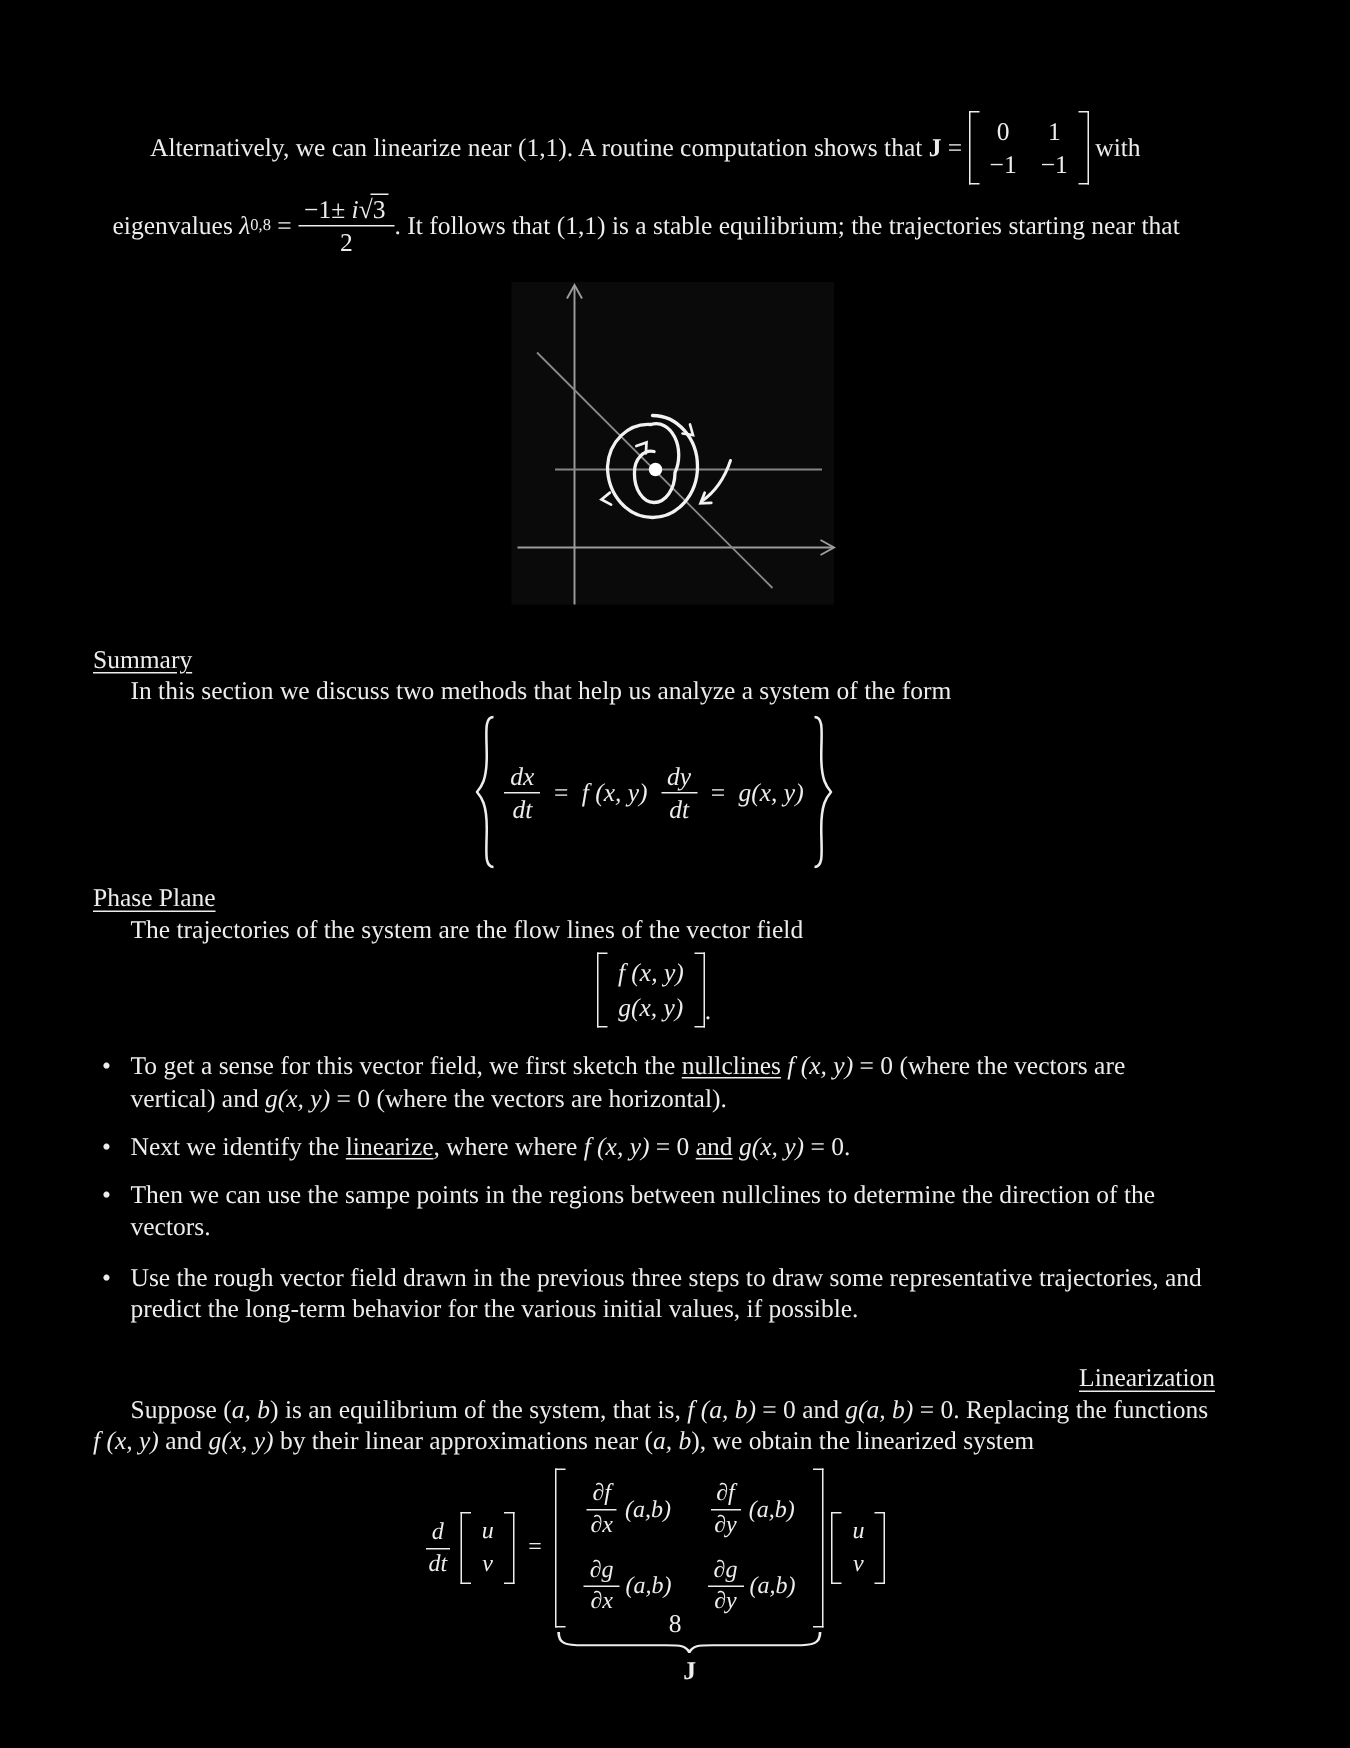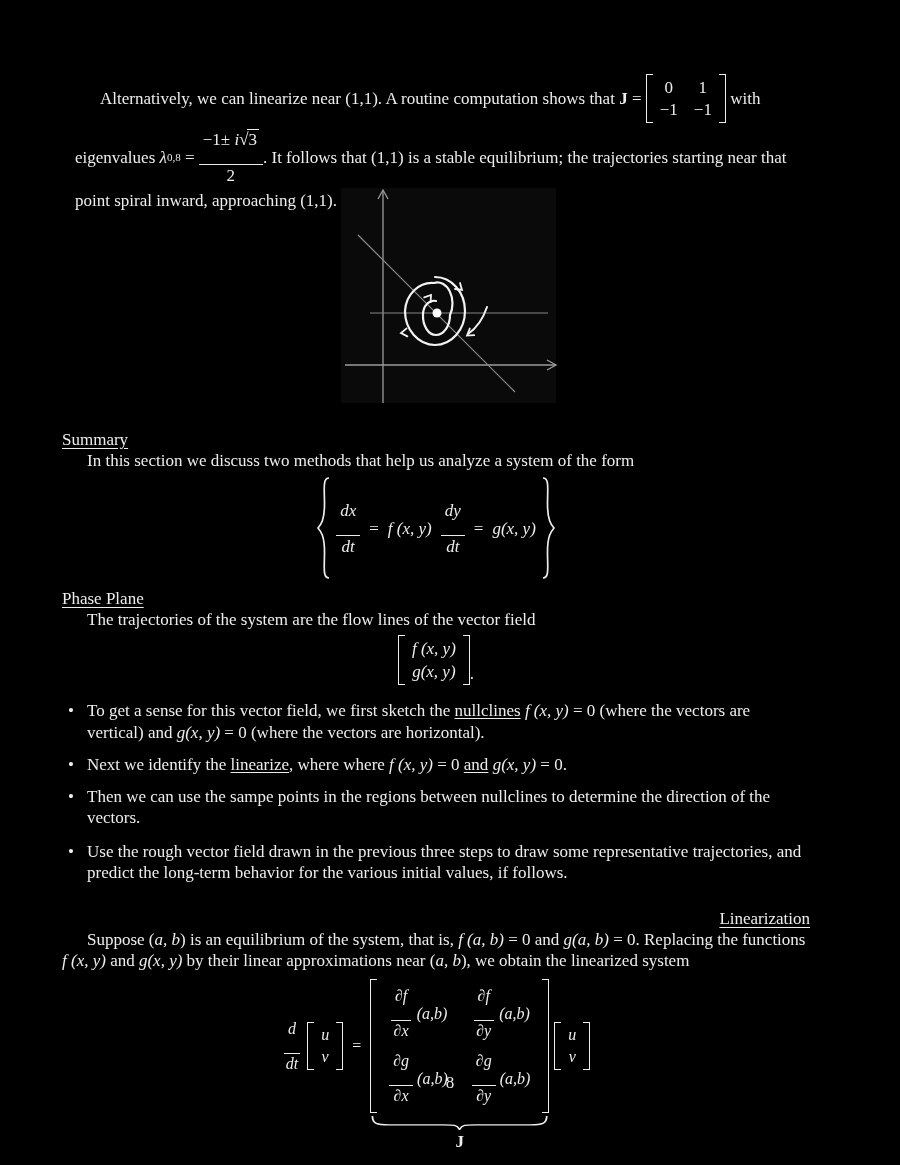--- a/index.html
+++ b/index.html
@@ -7,21 +7,21 @@
        font-family:"Liberation Serif","DejaVu Serif",serif;
        color:#ededed;font-size:17px;line-height:1.24;}
   .it{font-style:italic;}
   .bold{font-weight:bold;}
   .ul{text-decoration:underline;text-underline-offset:2px;}
   .row{display:flex;align-items:center;white-space:pre;}
   .nowrap{white-space:pre;}
 
   
   .frac{display:inline-flex;flex-direction:column;align-items:center;vertical-align:middle;line-height:1.12;}
-  .frac .num{border-bottom:1.5px solid #ededed;padding:0 4px 15px 4px;text-align:left;}
+  .frac .num{border-bottom:1.5px solid #ededed;padding:0 4px 1px 4px;text-align:left;}
   .frac .den{padding:1px 4px 0 4px;text-align:center;}
 
   
   .sqrt{font-style:normal;margin-right:-1px;}
   .radicand{border-top:1.5px solid #ededed;padding:0 2px 0 1px;}
 
   
   .matrix{display:inline-flex;align-items:stretch;vertical-align:middle;}
   .brk{width:6px;border:1.6px solid #ededed;}
   .brk.l{border-right:none;}
@@ -73,21 +73,20 @@
 
 <div>
 
   <div class="para1">
     <div class="row row1">
       <span>Alternatively, we can linearize near (1,1). A routine computation shows that </span><span class="bold">J</span><span> = </span><span class="matrix"><span class="brk l"></span><span class="m-body m-2col"><span>0</span><span>1</span><span>−1</span><span>−1</span></span><span class="brk r"></span></span><span> with</span>
     </div>
     <div class="row row2">
       <span>eigenvalues </span><span class="it">λ</span><sub style="font-size:11px;">0,8</sub><span> = </span><span class="frac"><span class="num"><span>−1± </span><span class="it">i</span><span class="sqrt">√</span><span class="radicand">3</span></span><span class="den">2</span></span><span>. It follows that (1,1) is a stable equilibrium; the trajectories starting near that</span>
     </div>
-    <div>point spiral inward, approaching (1,1).</div>
   </div>
 
   <div class="figure">
     <svg width="240" height="232" viewBox="0 0 240 232">
       <rect x="13" y="5" width="215" height="215" fill="#0a0a0a"></rect>
 
       <line x1="55" y1="8" x2="55" y2="220" stroke-width="1.3" stroke="#9c9c9c"></line>
       <path d="M50 16 L55 7 L60 16" fill="none" stroke-width="1.3" stroke="#9c9c9c"></path>
 
       <line x1="17" y1="182" x2="228" y2="182" stroke-width="1.3" stroke="#9c9c9c"></line>
@@ -161,21 +160,21 @@
       <span class="btxt"><span>Next we identify the </span><span class="ul">linearize</span><span>, where where </span><span class="it">f (x, y)</span><span> = 0 </span><span class="ul">and</span><span> </span><span class="it">g(x, y)</span><span> = 0.</span></span>
     </div>
 
     <div class="bullet b3">
       <span class="marker">•</span>
       <span class="btxt">Then we can use the sampe points in the regions between nullclines to determine the direction of the vectors.</span>
     </div>
 
     <div class="bullet b4">
       <span class="marker">•</span>
-      <span class="btxt">Use the rough vector field drawn in the previous three steps to draw some representative trajectories, and predict the long-term behavior for the various initial values, if follows.</span>
+      <span class="btxt">Use the rough vector field drawn in the previous three steps to draw some representative trajectories, and predict the long-term behavior for the various initial values, if possible.</span>
     </div>
 
     <div class="heading lin-head">Linearization</div>
     <p class="indent" style="margin:0;"><span>Suppose (</span><span class="it">a, b</span><span>) is an equilibrium of the system, that is, </span><span class="it">f (a, b)</span><span> = 0 and </span><span class="it">g(a, b)</span><span> = 0. Replacing the functions </span><span class="it">f (x, y)</span><span> and </span><span class="it">g(x, y)</span><span> by their linear approximations near (</span><span class="it">a, b</span><span>), we obtain the linearized system</span></p>
 
     <div class="lin-eq">
       <span class="frac it">
           <span class="num">d</span>
           <span class="den">dt</span>
         </span>

